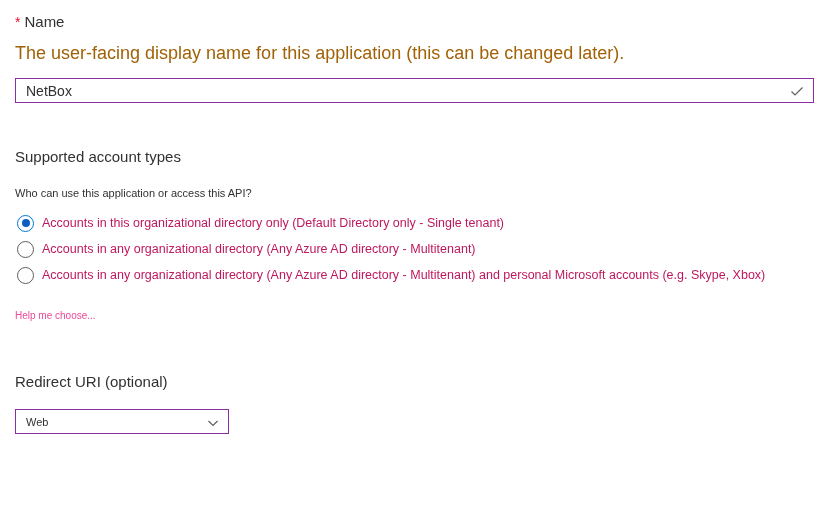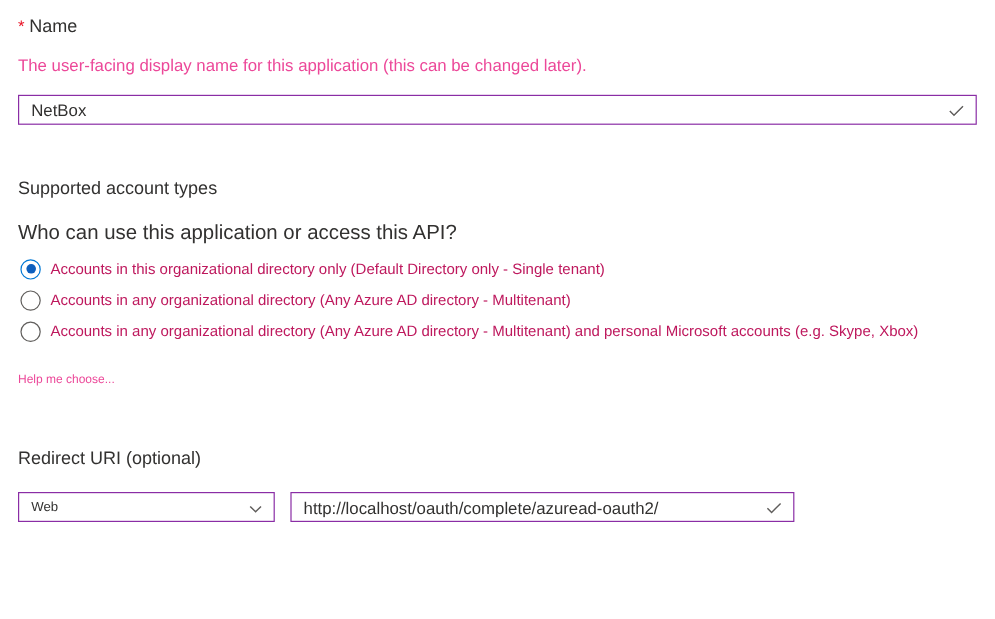--- a/index.html
+++ b/index.html
@@ -20,23 +20,23 @@
     font-weight: 400;
     color: #323130;
     line-height: 20px;
   }
   .required-marker {
     color: #e81123;
     margin-right: 4px;
     font-size: 14px;
   }
   .desc-text {
-    font-size: 14px;
+    font-size: 18px;
     line-height: 19px;
-    color: #ec4899;
+    color: #a16207;
     max-width: 800px;
   }
   
   .field-wrap {
     position: relative;
     margin-top: 15px;
     width: 799px;
     height: 25px;
   }
   .text-field {
@@ -54,21 +54,21 @@
   .valid-check {
     position: absolute;
     right: 9px;
     top: 5px;
     width: 16px;
     height: 16px;
     pointer-events: none;
   }
   
   .sec2-title { margin-top: 44px; }
-  .question { margin-top: 18px; font-size: 17px; line-height: 16px; }
+  .question { margin-top: 18px; font-size: 11px; line-height: 16px; }
   .radio-group { margin-top: 13px; }
   .radio-row {
     display: flex;
     align-items: center;
     height: 18px;
     margin-bottom: 8px;
     cursor: pointer;
   }
   .radio-circle {
     flex: 0 0 auto;
@@ -189,21 +189,15 @@
   <div class="section-title sec3-title">Redirect URI (optional)</div>
 
 
   <div class="redirect-row">
     <div class="dropdown">
       <span>Web</span>
       <svg class="chevron" viewBox="0 0 14 14">
         <path d="M2.5 5 L7 9.5 L11.5 5" fill="none" stroke="#605e5c" stroke-width="1.2"></path>
       </svg>
     </div>
-    <div class="uri-wrap">
-      <input class="text-field" type="text" value="http://localhost/oauth/complete/azuread-oauth2/" style="">
-      <svg class="valid-check" viewBox="0 0 16 16">
-        <path d="M2.5 8.5 L6 12 L13.5 4.5" fill="none" stroke="#605e5c" stroke-width="1.2"></path>
-      </svg>
-    </div>
   </div>
 
 </div>
 
 </body></html>

